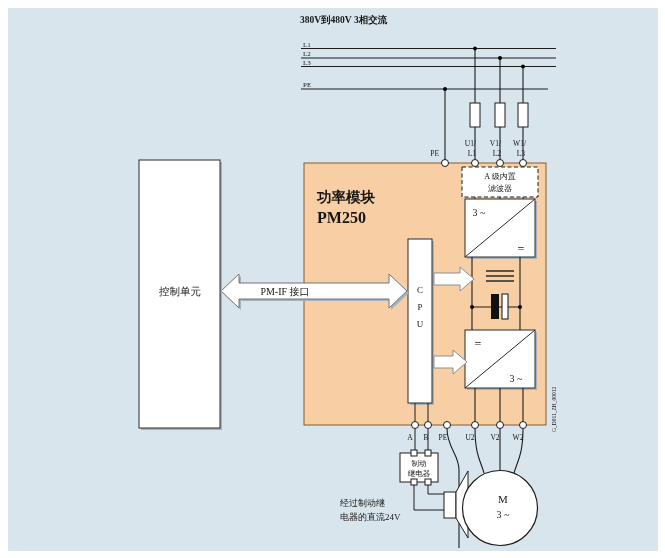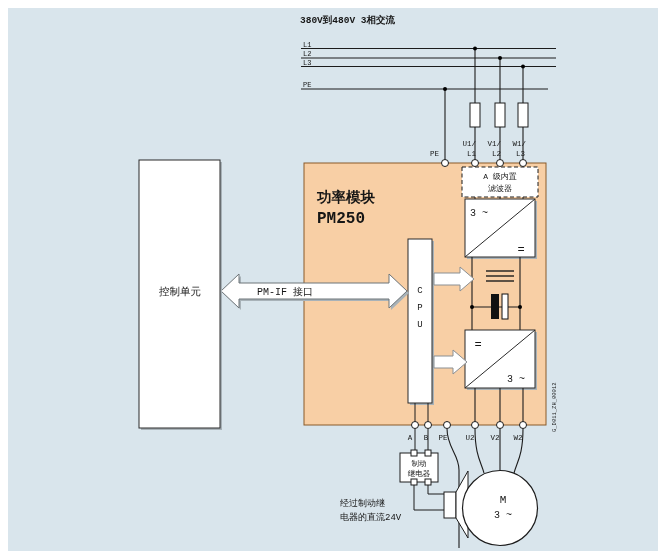--- a/index.html
+++ b/index.html
@@ -1,17 +1,17 @@
 <!DOCTYPE html>
 <html><head>
 <meta charset="utf-8">
 <style>
   html,body{margin:0;padding:0;background:#ffffff;}
   .stage{position:relative;width:621px;height:558px;background:#ffffff;
-         font-family:Liberation Mono, monospace;text-align:center;}
+         font-family:Liberation Serif, serif;text-align:center;}
   svg{display:block;}
   text{fill:#161616;}
 </style>
 </head>
 <body>
 
 <div class="stage">
 <svg width="665" height="558" viewBox="0 0 665 558">
 
   <rect x="8" y="8" width="650" height="543" fill="#d9e5ec"></rect>

